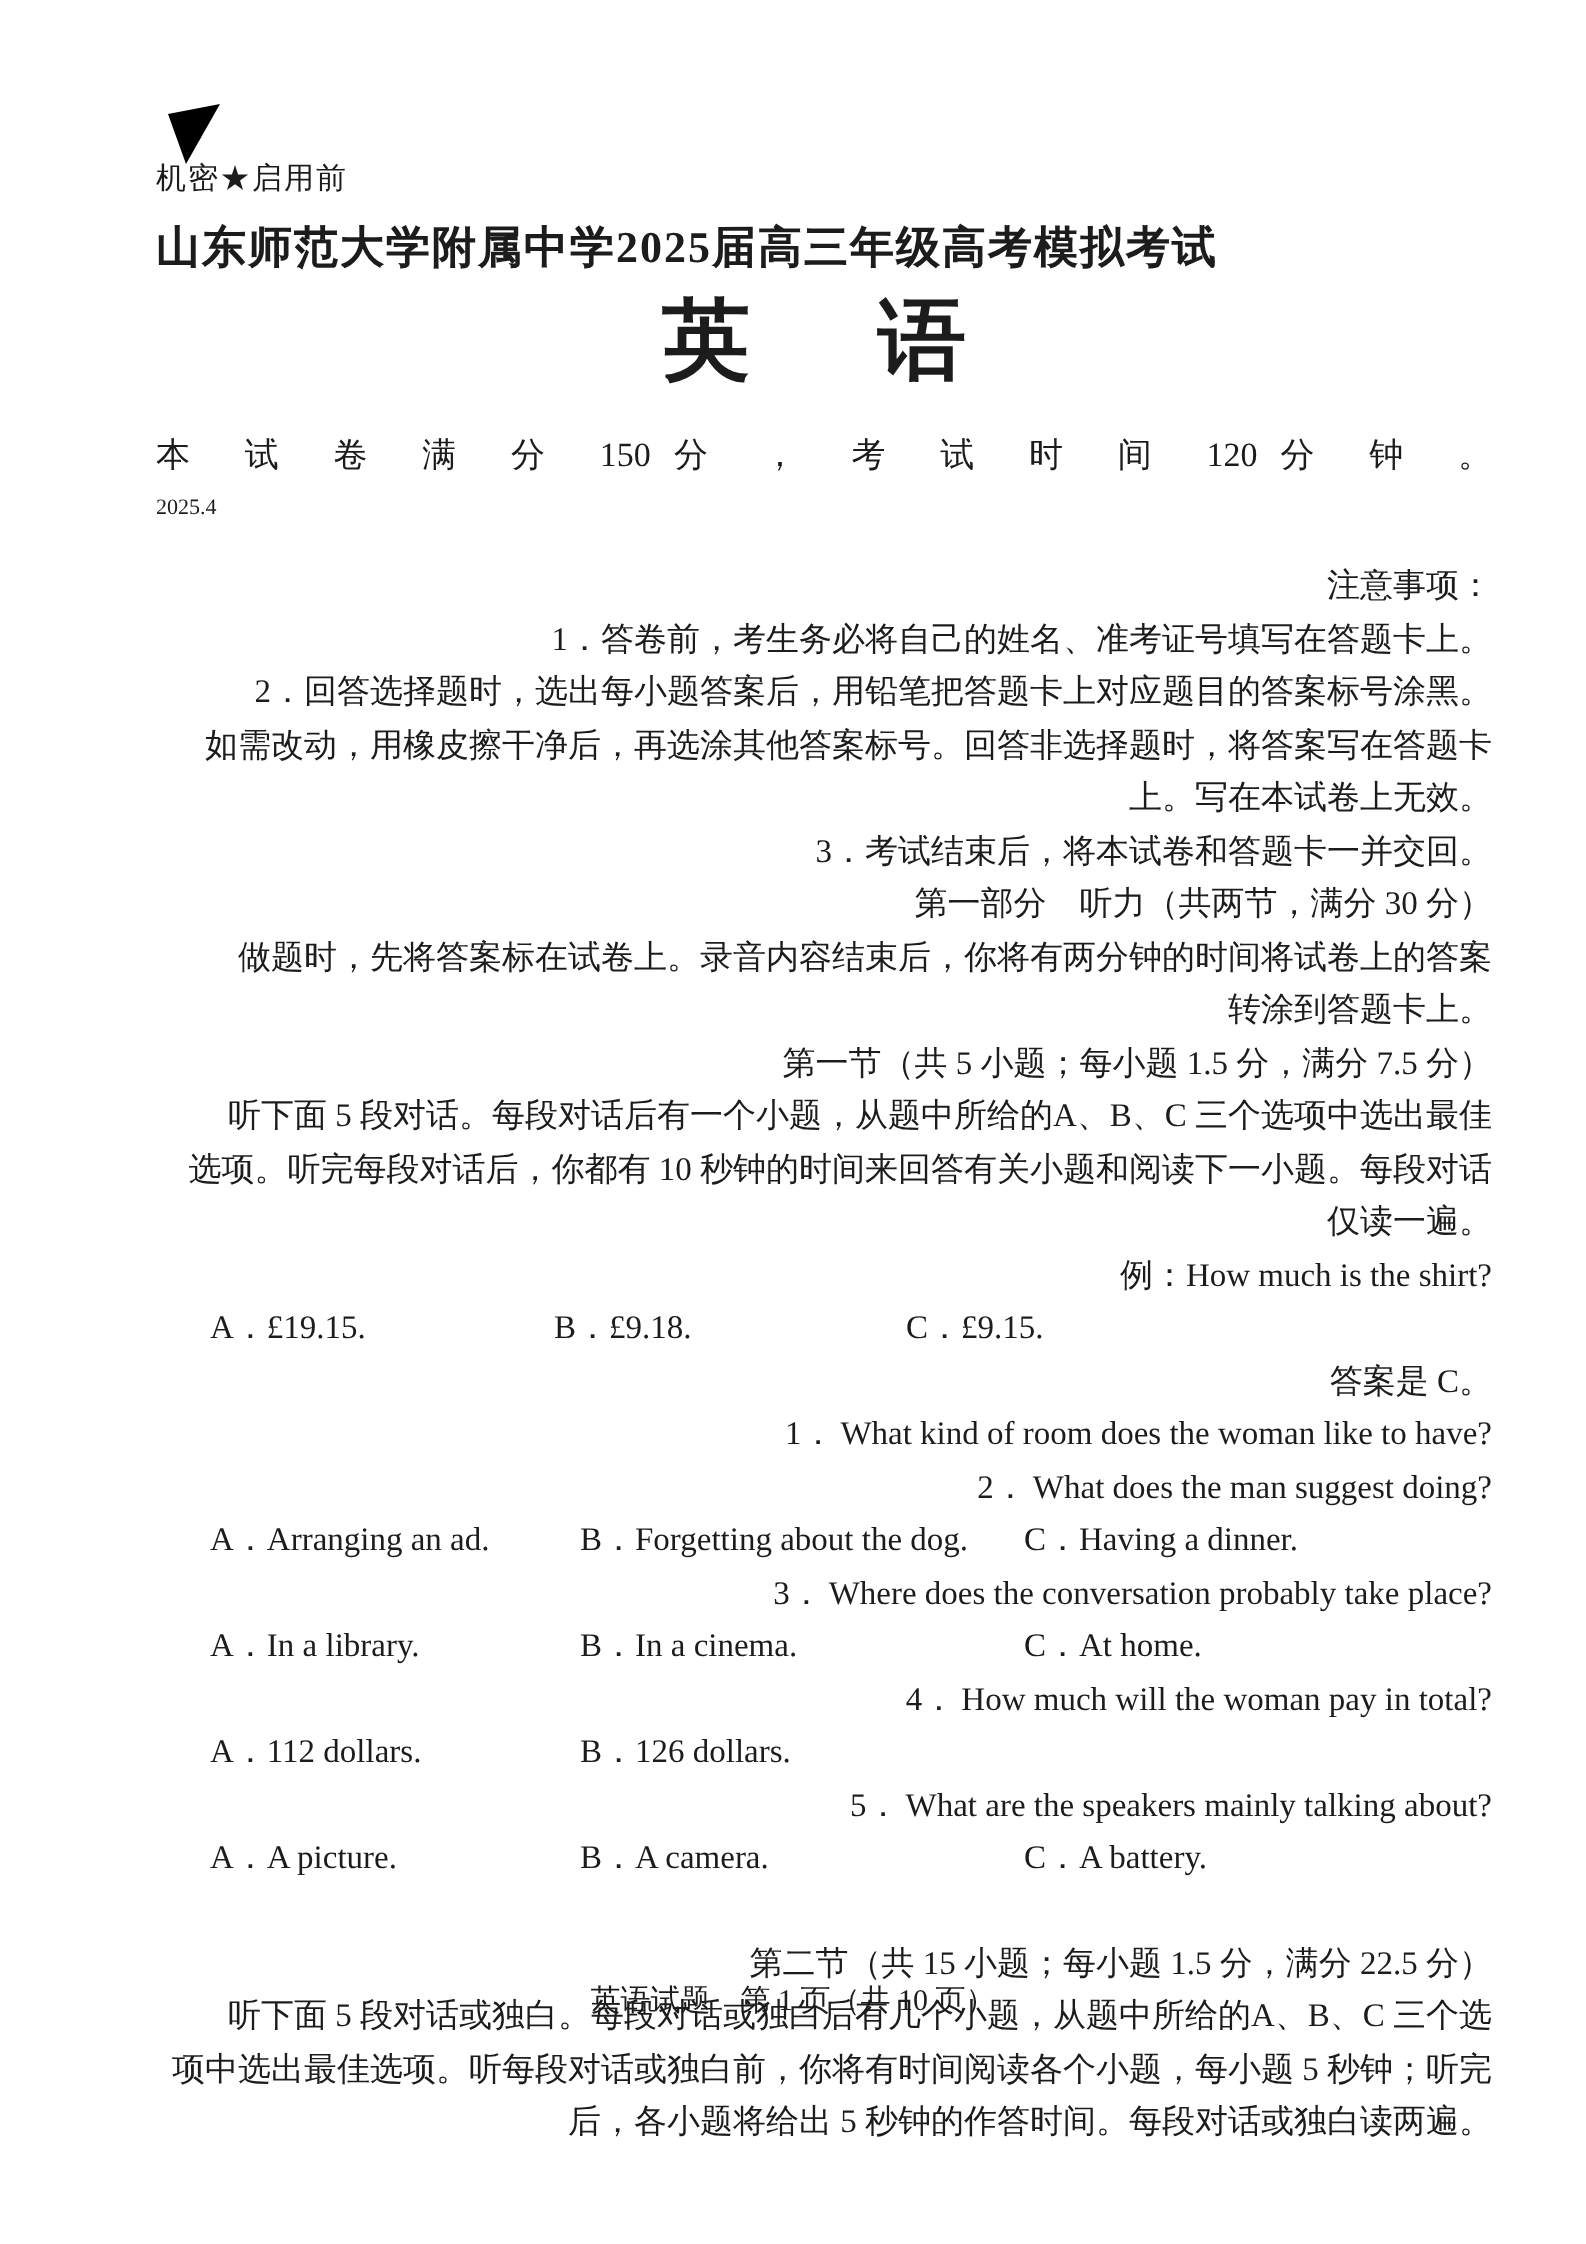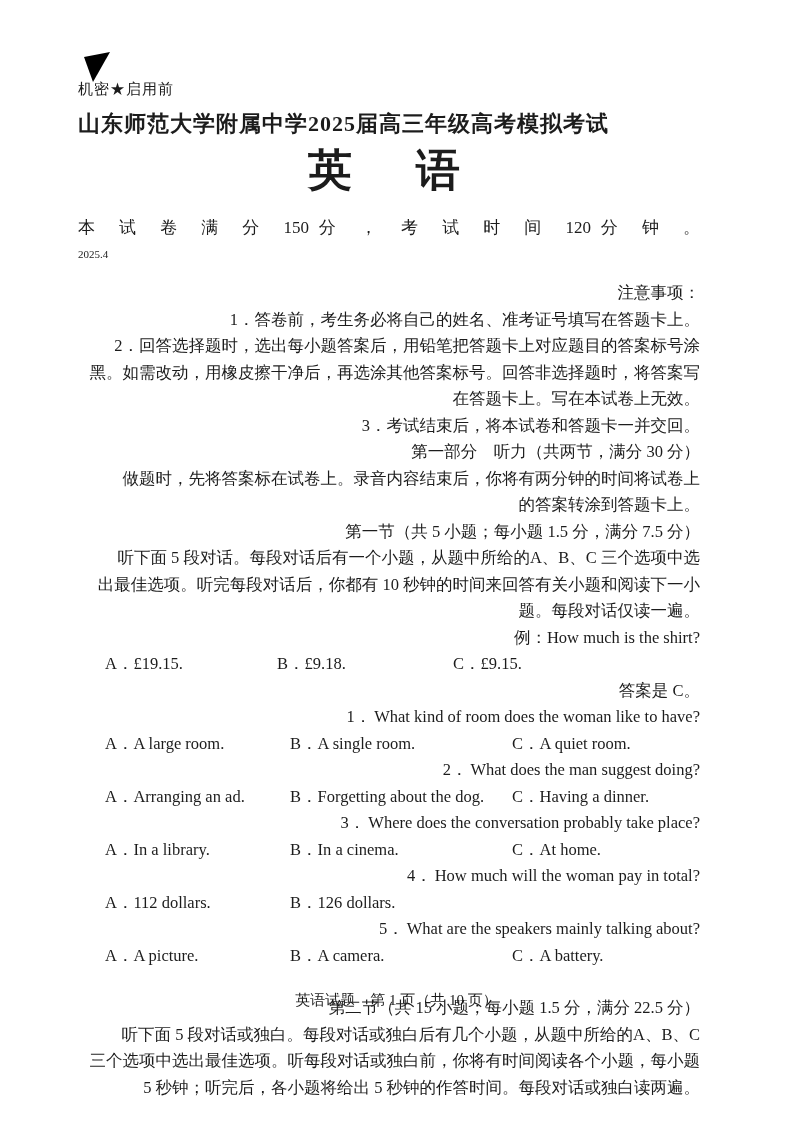--- a/index.html
+++ b/index.html
@@ -7,21 +7,21 @@
   body {
     font-family: "Liberation Serif", "DejaVu Serif", serif;
     color: #1c1c1c;
   }
   .page {
     position: relative;
     width: 793px;
     height: 1122px;
     margin: 0 auto;
     background: #ffffff;
-    padding: 50px 93px 0 78px;
+    padding: 50px 47px 0 78px;
     overflow: hidden;
   }
   .corner-mark {
     position: absolute;
     top: 52px;
     left: 84px;
     width: 28px;
     height: 32px;
   }
   .security { font-size: 15px; margin-top: 30px; letter-spacing: 1px; }
@@ -109,25 +109,20 @@
       <div class="opt-row example-row">
         <span>A．£19.15.</span>
         <span>B．£9.18.</span>
         <span>C．£9.15.</span>
       </div>
       <p class="body indent">答案是 C。</p>
     </div>
 
     <div>
       <p class="body"><span class="qnum">1．</span><span>What kind of room does the woman like to have?</span></p>
-      <div class="opt-row">
-        <span>A．A large room.</span>
-        <span>B．A single room.</span>
-        <span>C．A quiet room.</span>
-      </div>
     </div>
 
     <div>
       <p class="body"><span class="qnum">2．</span><span>What does the man suggest doing?</span></p>
       <div class="opt-row">
         <span>A．Arranging an ad.</span>
         <span>B．Forgetting about the dog.</span>
         <span>C．Having a dinner.</span>
       </div>
     </div>

